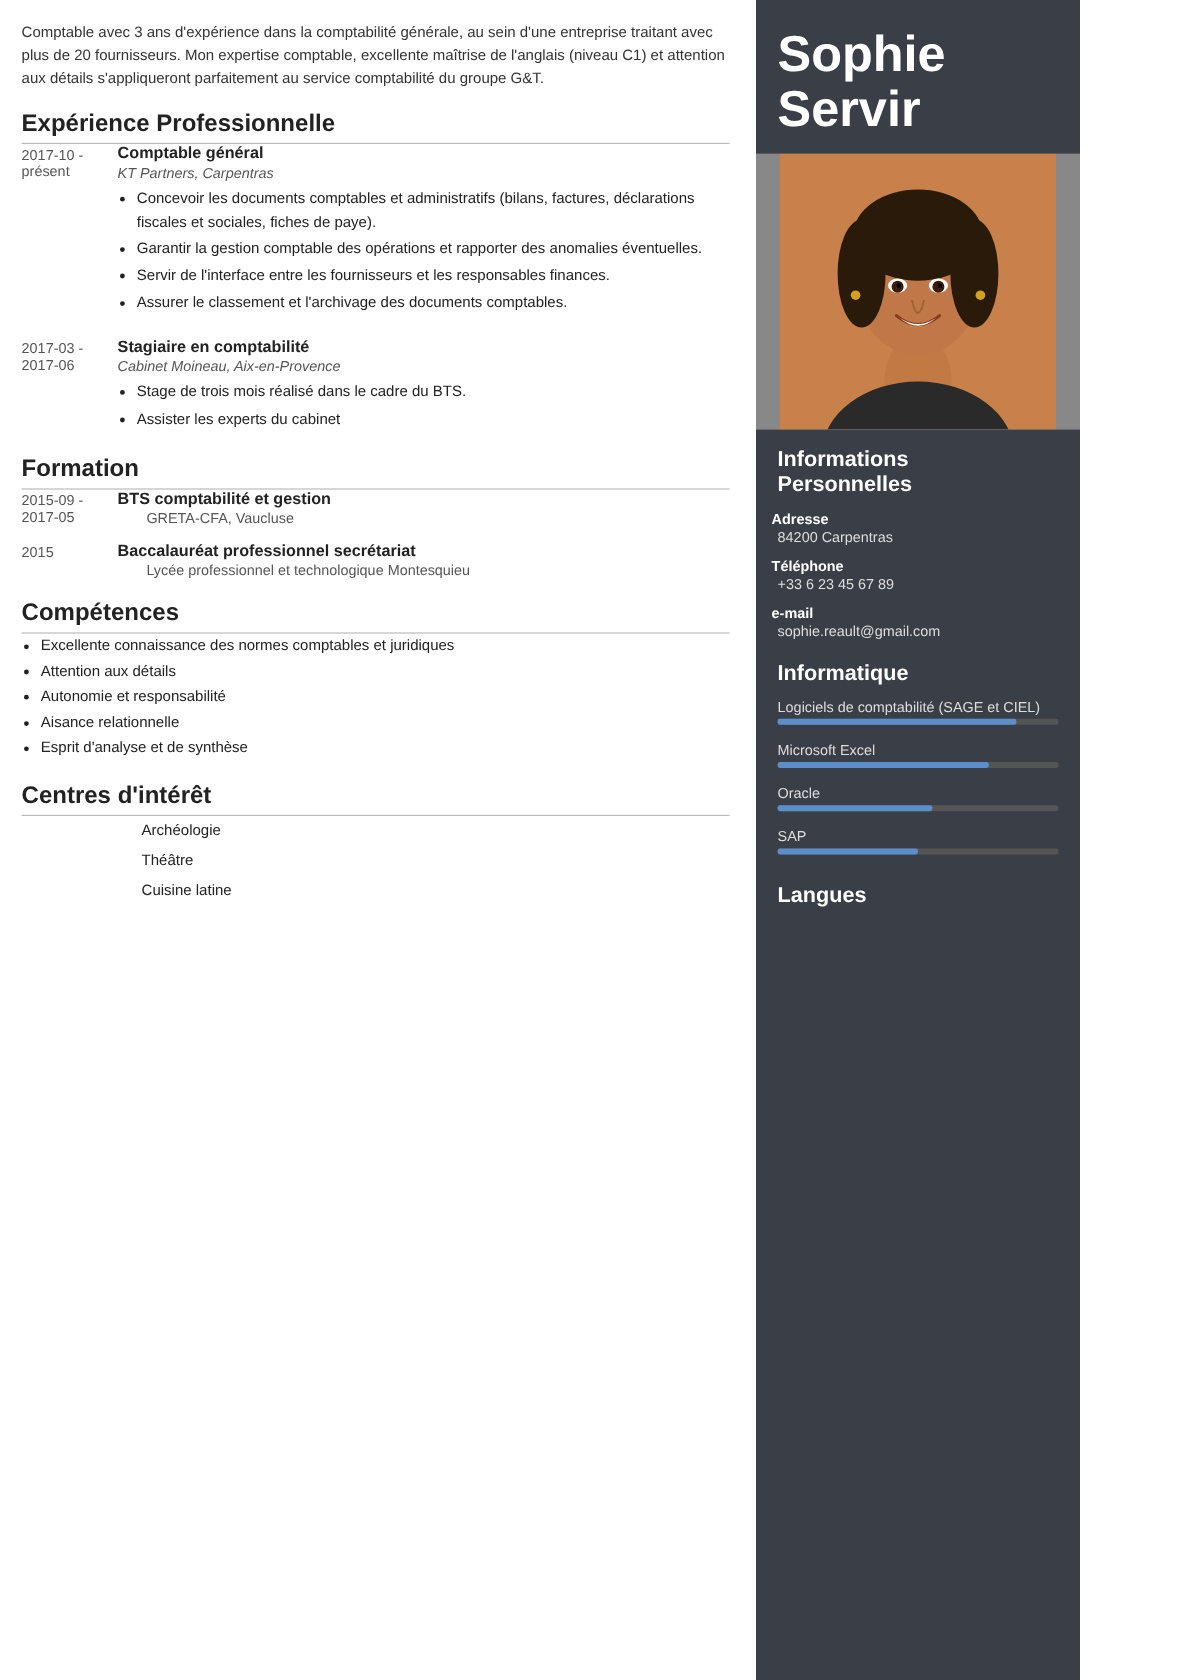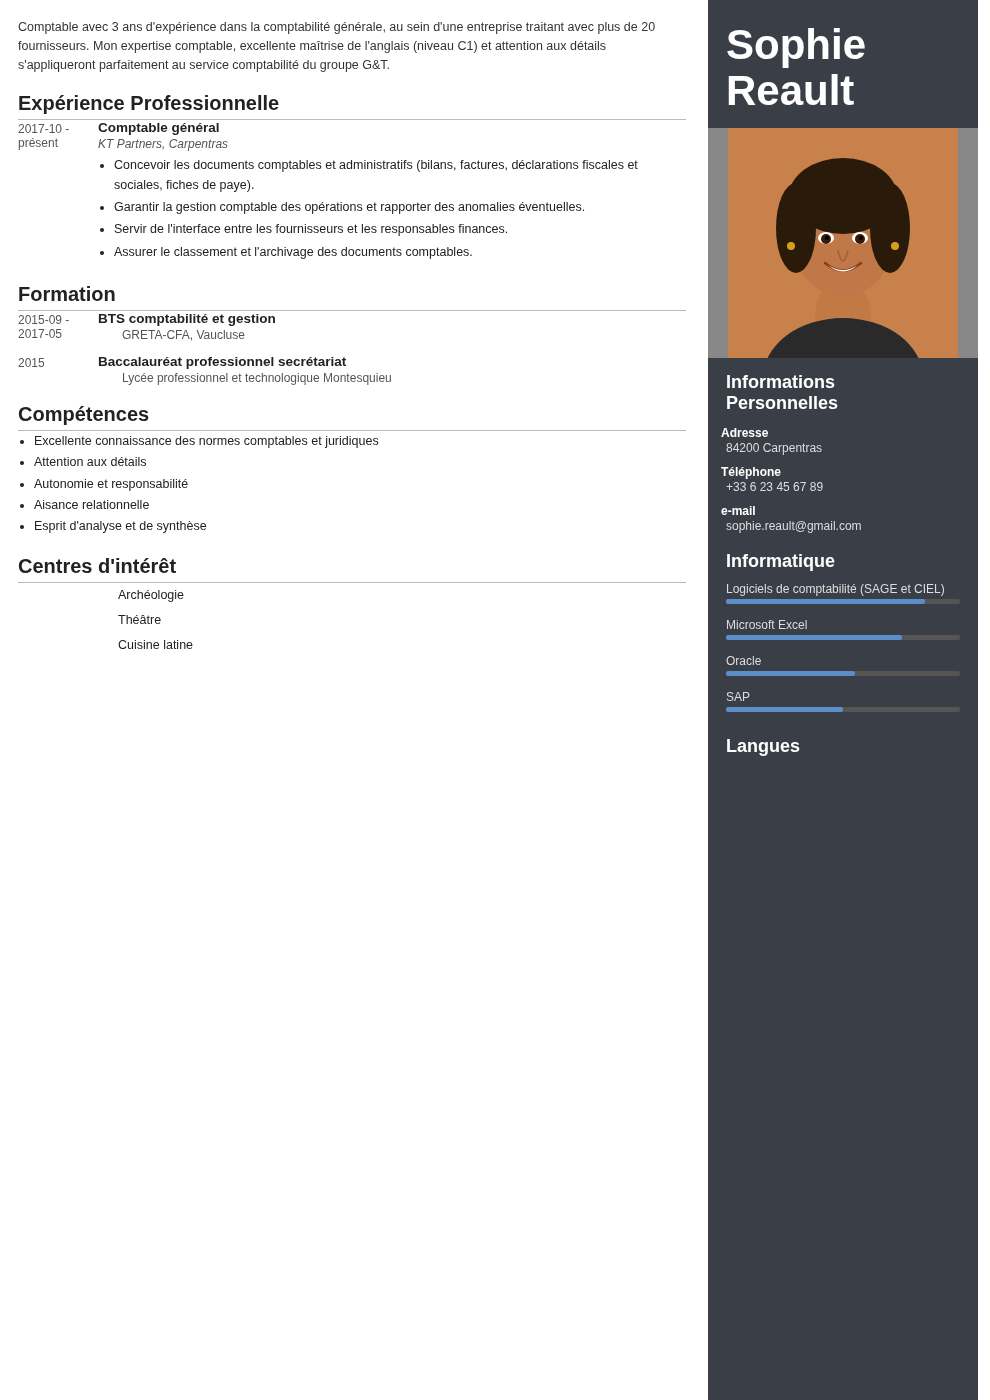--- a/index.html
+++ b/index.html
@@ -6,21 +6,21 @@
     body {
       font-family: Arial, sans-serif;
       font-size: 13px;
       color: #222;
       background: #fff;
       width: 990px;
       min-height: 1400px;
     }
     .layout {
       display: flex;
-      width: 978px;
+      width: 900px;
       min-height: 1400px;
     }
     
     .left-col {
       flex: 1;
       padding: 18px 22px 18px 18px;
       background: #fff;
     }
     .intro-text {
       font-size: 12.5px;
@@ -220,20 +220,31 @@
           <div class="exp-org">KT Partners, Carpentras</div>
           <ul class="exp-list">
             <li>Concevoir les documents comptables et administratifs (bilans, factures, déclarations fiscales et sociales, fiches de paye).</li>
             <li>Garantir la gestion comptable des opérations et rapporter des anomalies éventuelles.</li>
             <li>Servir de l'interface entre les fournisseurs et les responsables finances.</li>
             <li>Assurer le classement et l'archivage des documents comptables.</li>
           </ul>
         </div>
       </div>
 
+      <div class="exp-item">
+        <div class="exp-date">2017-03 -<br>2017-06</div>
+        <div class="exp-content">
+          <div class="exp-title">Stagiaire en comptabilité</div>
+          <div class="exp-org">Cabinet Moineau, Aix-en-Provence</div>
+          <ul class="exp-list">
+            <li>Stage de trois mois réalisé dans le cadre du BTS.</li>
+            <li>Assister les experts du cabinet</li>
+          </ul>
+        </div>
+      </div>
     </div>
 
     <div class="section">
       <div class="section-title">Formation</div>
 
       <div class="formation-item">
         <div class="formation-date">2015-09 -<br>2017-05</div>
         <div class="formation-content">
           <div class="formation-title">BTS comptabilité et gestion</div>
           <div class="formation-org">GRETA-CFA, Vaucluse</div>
@@ -268,21 +279,21 @@
         <div>Cuisine latine</div>
       </div>
     </div>
 
   </div>
 
   <div class="right-col">
 
     <div class="name-block">
       <div class="name-first">Sophie</div>
-      <div class="name-last">Reault</div>
+      <div class="name-last">Servir</div>
     </div>
 
     <div class="photo-block">
       <svg width="230" height="230" viewBox="0 0 230 230" xmlns="http://www.w3.org/2000/svg">
 
         <rect width="230" height="230" fill="#c8814a"></rect>
 
         <ellipse cx="115" cy="190" rx="28" ry="40" fill="#c27a45"></ellipse>
 
         <ellipse cx="115" cy="250" rx="80" ry="60" fill="#2a2a2a"></ellipse>

